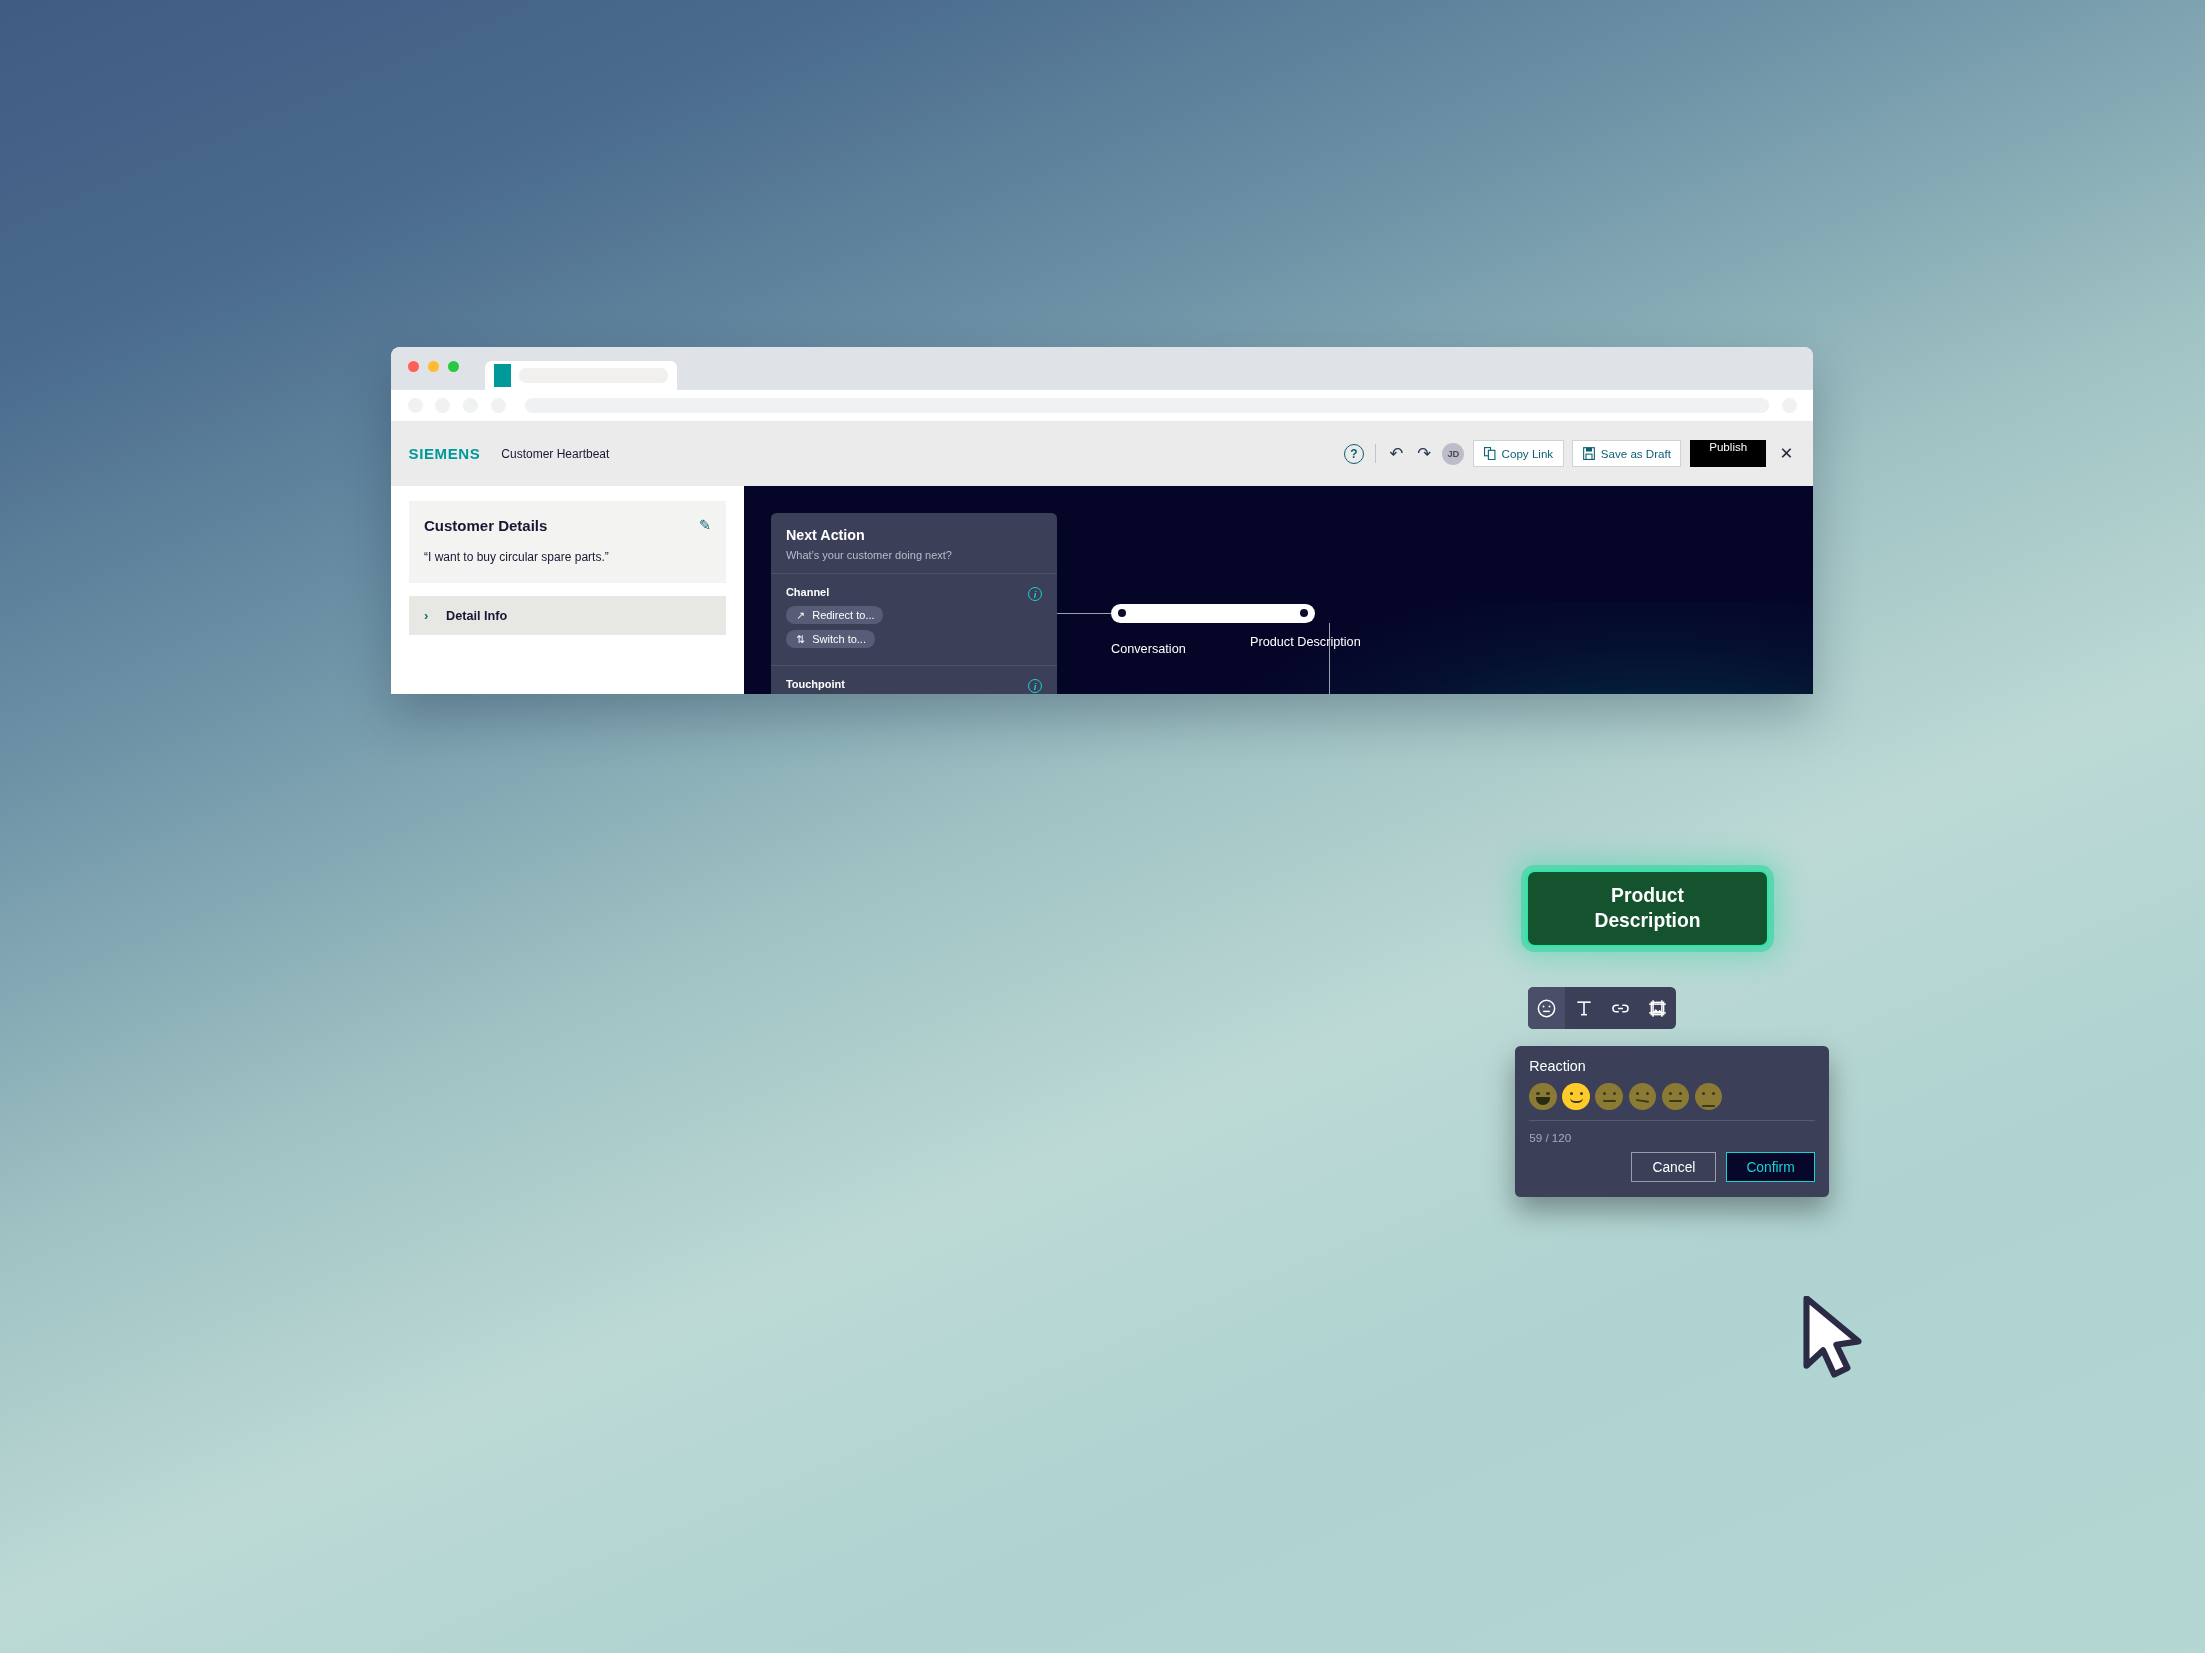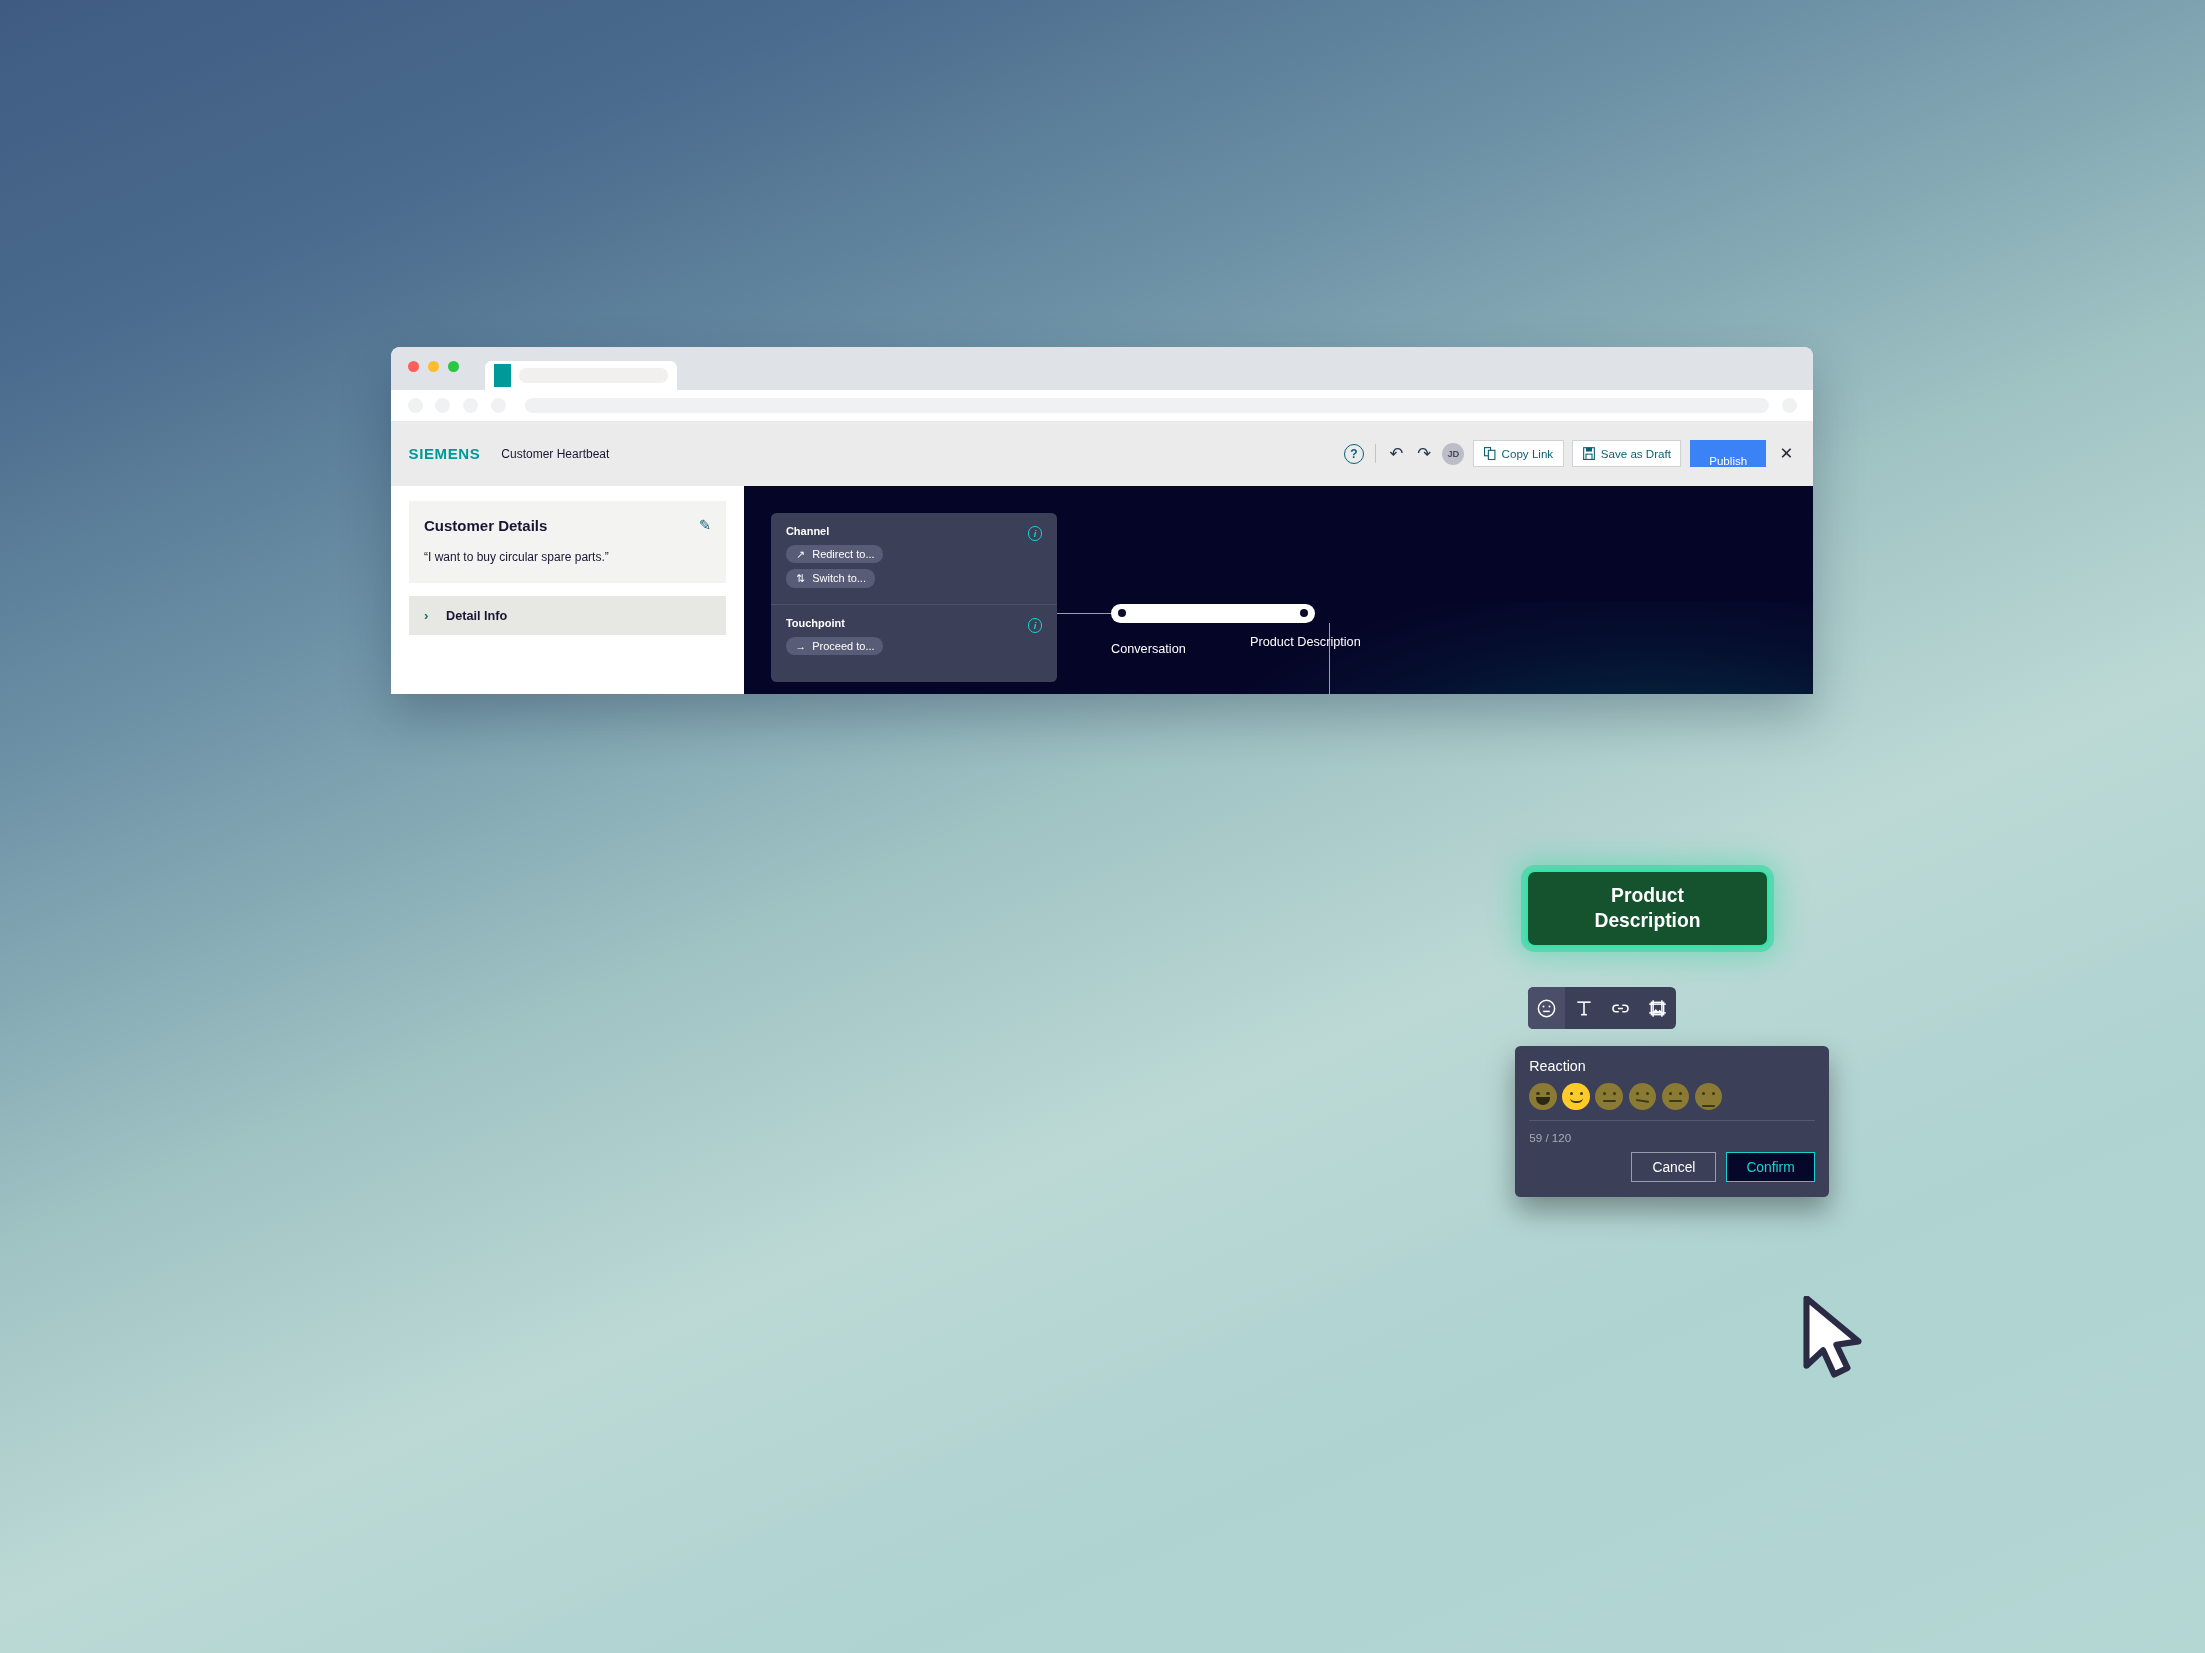--- a/index.html
+++ b/index.html
@@ -67,22 +67,22 @@
     width: 22px; height: 22px; border-radius: 50%; background: #bdbdc9;
     color: #4a4a5a; font-size: 9.4px; font-weight: 600;
     display: flex; align-items: center; justify-content: center;
   }
   .btn-out {
     height: 26.5px; border: 1.1px solid #cfd3d8; background: #fff;
     color: #0a5f73; font-size: 11.6px; display: flex; align-items: center;
     gap: 6px; padding: 0 9.4px;
   }
   .btn-publish {
-    height: 26.5px; background: #3b82f6; color: #fff; font-size: 11.6px;
-    display: flex; align-items: flex-end; padding: 0 19px;
+    height: 26.5px; background: #000000; color: #fff; font-size: 11.6px;
+    display: flex; align-items: flex-start; padding: 0 19px;
   }
   .close-x { font-size: 16.5px; color: #2a2a3a; padding: 0 4.4px; }
 
   
   #app-body { display: flex; height: 739px; }
 
   
   #sidebar { width: 353px; background: #fff; padding: 15.4px 17.6px 0 17.6px; flex: none; }
   .cust-card { background: #f3f3f1; padding: 16.5px 15.4px 19px 15.4px; position: relative; }
   .cust-card h2 { font-size: 15px; color: #1b1534; font-weight: 700; }
@@ -296,20 +296,24 @@
       </div>
       <div class="node-label" style="left:367px; top:156px;">Conversation</div>
       <div class="node-label" style="left:506px; top:149px;">Product Description</div>
 
       <div class="node-pill" style="left:689px; top:210px; width:165px; background:linear-gradient(90deg,#ffffff 0%,#eafaf6 60%,#cdf3ea 100%);">
         <span class="pdot"></span>
         <span class="pdot"></span>
       </div>
 
       <div id="next-action">
+        <div class="na-head">
+          <h3>Next Action</h3>
+          <p>What’s your customer doing next?</p>
+        </div>
 
         <div class="na-sec">
           <h4>Channel</h4>
           <span class="info-i">i</span>
           <div class="chip-row"><span class="chip">
                 <span class="gi">↗</span>
                 <span>Redirect to...</span>
               </span></div>
           <div class="chip-row"><span class="chip">
                 <span class="gi">⇅</span>

